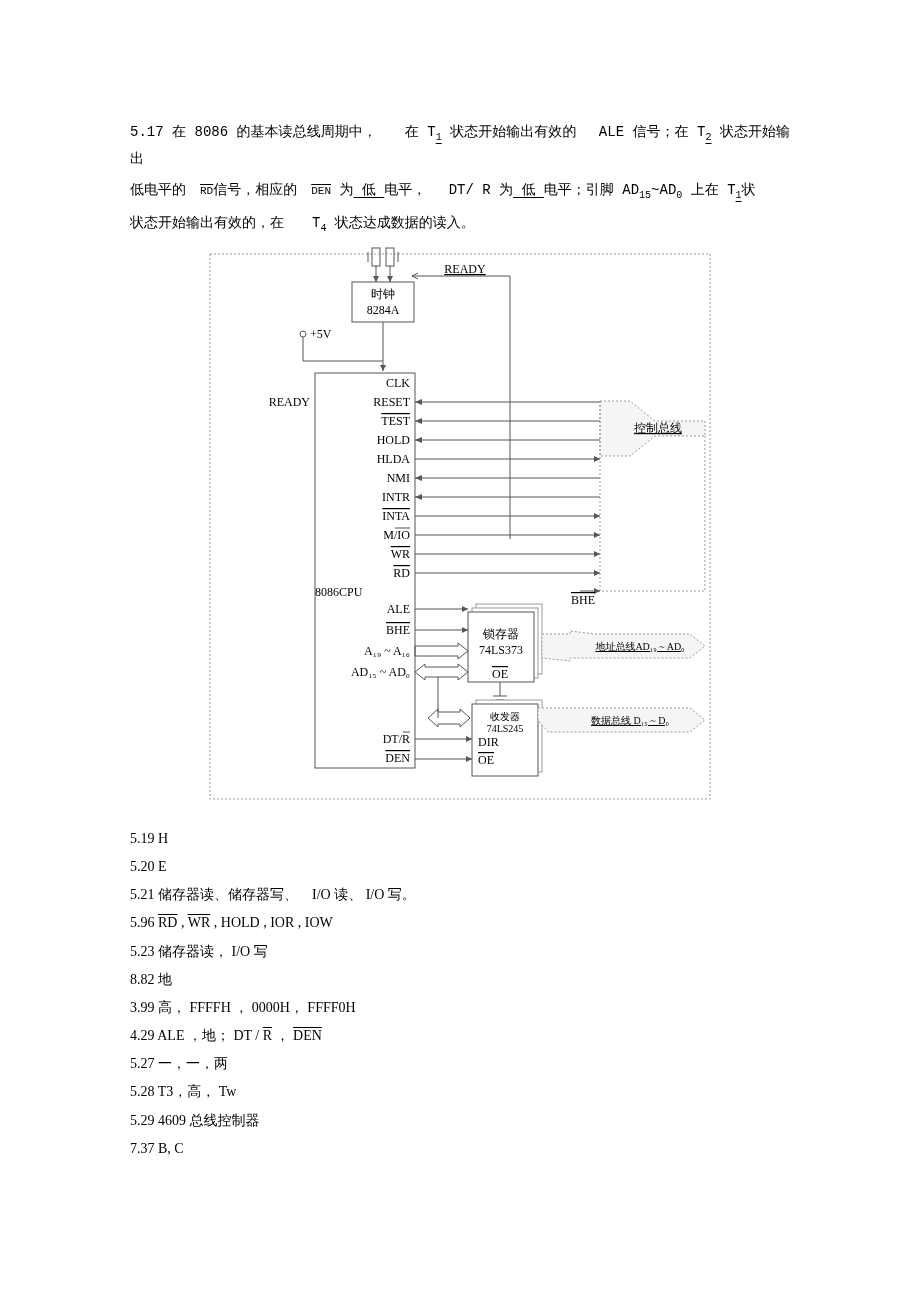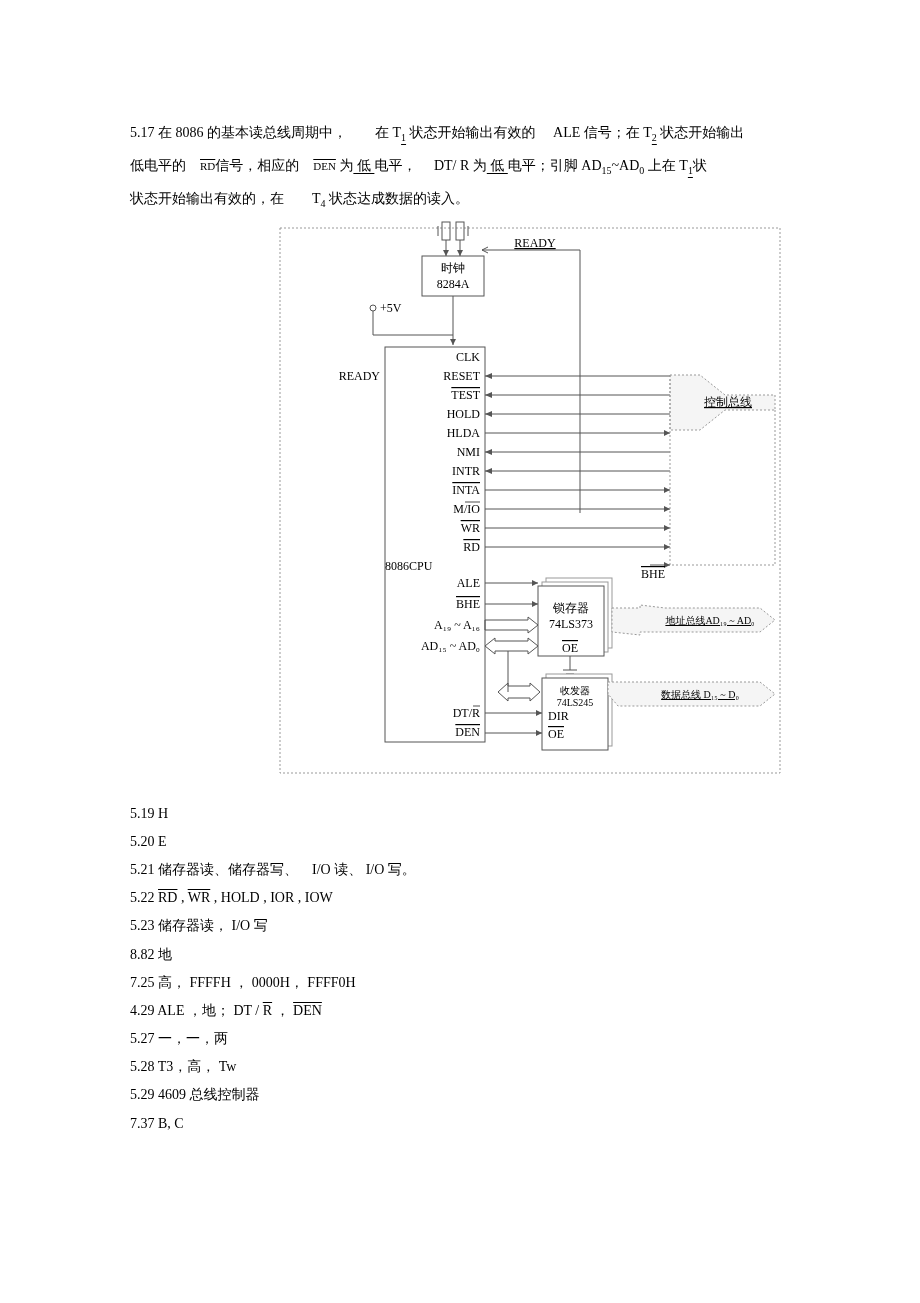--- a/index.html
+++ b/index.html
@@ -9,37 +9,38 @@
       margin: 0;
       padding: 120px 130px 60px 130px;
       background: #fff;
       color: #000;
       width: 920px;
       box-sizing: border-box;
     }
     .para {
       margin-bottom: 6px;
       text-align: justify;
+      font-family: Liberation Mono, monospace;
     }
     .underline {
       text-decoration: underline;
       text-underline-offset: 3px;
     }
     .subscript {
       font-size: 10px;
       vertical-align: sub;
     }
     .overline {
       text-decoration: overline;
     }
     .answer-line {
       margin-bottom: 3px;
     }
     .diagram-container {
-      text-align: right;
+      text-align: center;
       margin: 8px 0 12px 0;
     }
     svg { font-family: "SimSun", serif; }
     .svg-text { font-size: 12px; }
     .svg-text-sm { font-size: 10px; }
   </style>
 </head>
 <body>
 
 <div class="para">
@@ -169,24 +170,24 @@
 
     <path d="M 338 462 L 370 462 L 490 462 L 505 474 L 490 486 L 348 486 L 338 474 Z" fill="#f5f5f5" stroke="#999" stroke-dasharray="2,2"></path>
     <text x="430" y="478" text-anchor="middle" text-decoration="underline" class="svg-text-sm">数据总线 D₁₅ ~ D₀</text>
   </svg>
 </div>
 
 <div class="answer-line">5.19 H</div>
 <div class="answer-line">5.20 E</div>
 <div class="answer-line">5.21 储存器读、储存器写、　I/O 读、 I/O 写。</div>
 <div class="answer-line">
-  <span>5.22 </span><span class="overline">RD</span><span> , </span><span class="overline">WR</span><span> , HOLD , IOR , IOW</span>
+  <span>5.96 </span><span class="overline">RD</span><span> , </span><span class="overline">WR</span><span> , HOLD , IOR , IOW</span>
 </div>
 <div class="answer-line">5.23 储存器读，  I/O 写</div>
 <div class="answer-line">8.82 地</div>
-<div class="answer-line">7.25 高， FFFFH ，  0000H， FFFF0H</div>
+<div class="answer-line">3.99 高， FFFFH ，  0000H， FFFF0H</div>
 <div class="answer-line">
   <span>4.29 ALE ，地； DT / </span><span class="overline">R</span><span> ，  </span><span class="overline">DEN</span>
 </div>
 <div class="answer-line">5.27 一，一，两</div>
 <div class="answer-line">5.28 T3，高，  Tw</div>
 <div class="answer-line">5.29 4609 总线控制器</div>
 <div class="answer-line">7.37 B, C</div>
 
 </body></html>

